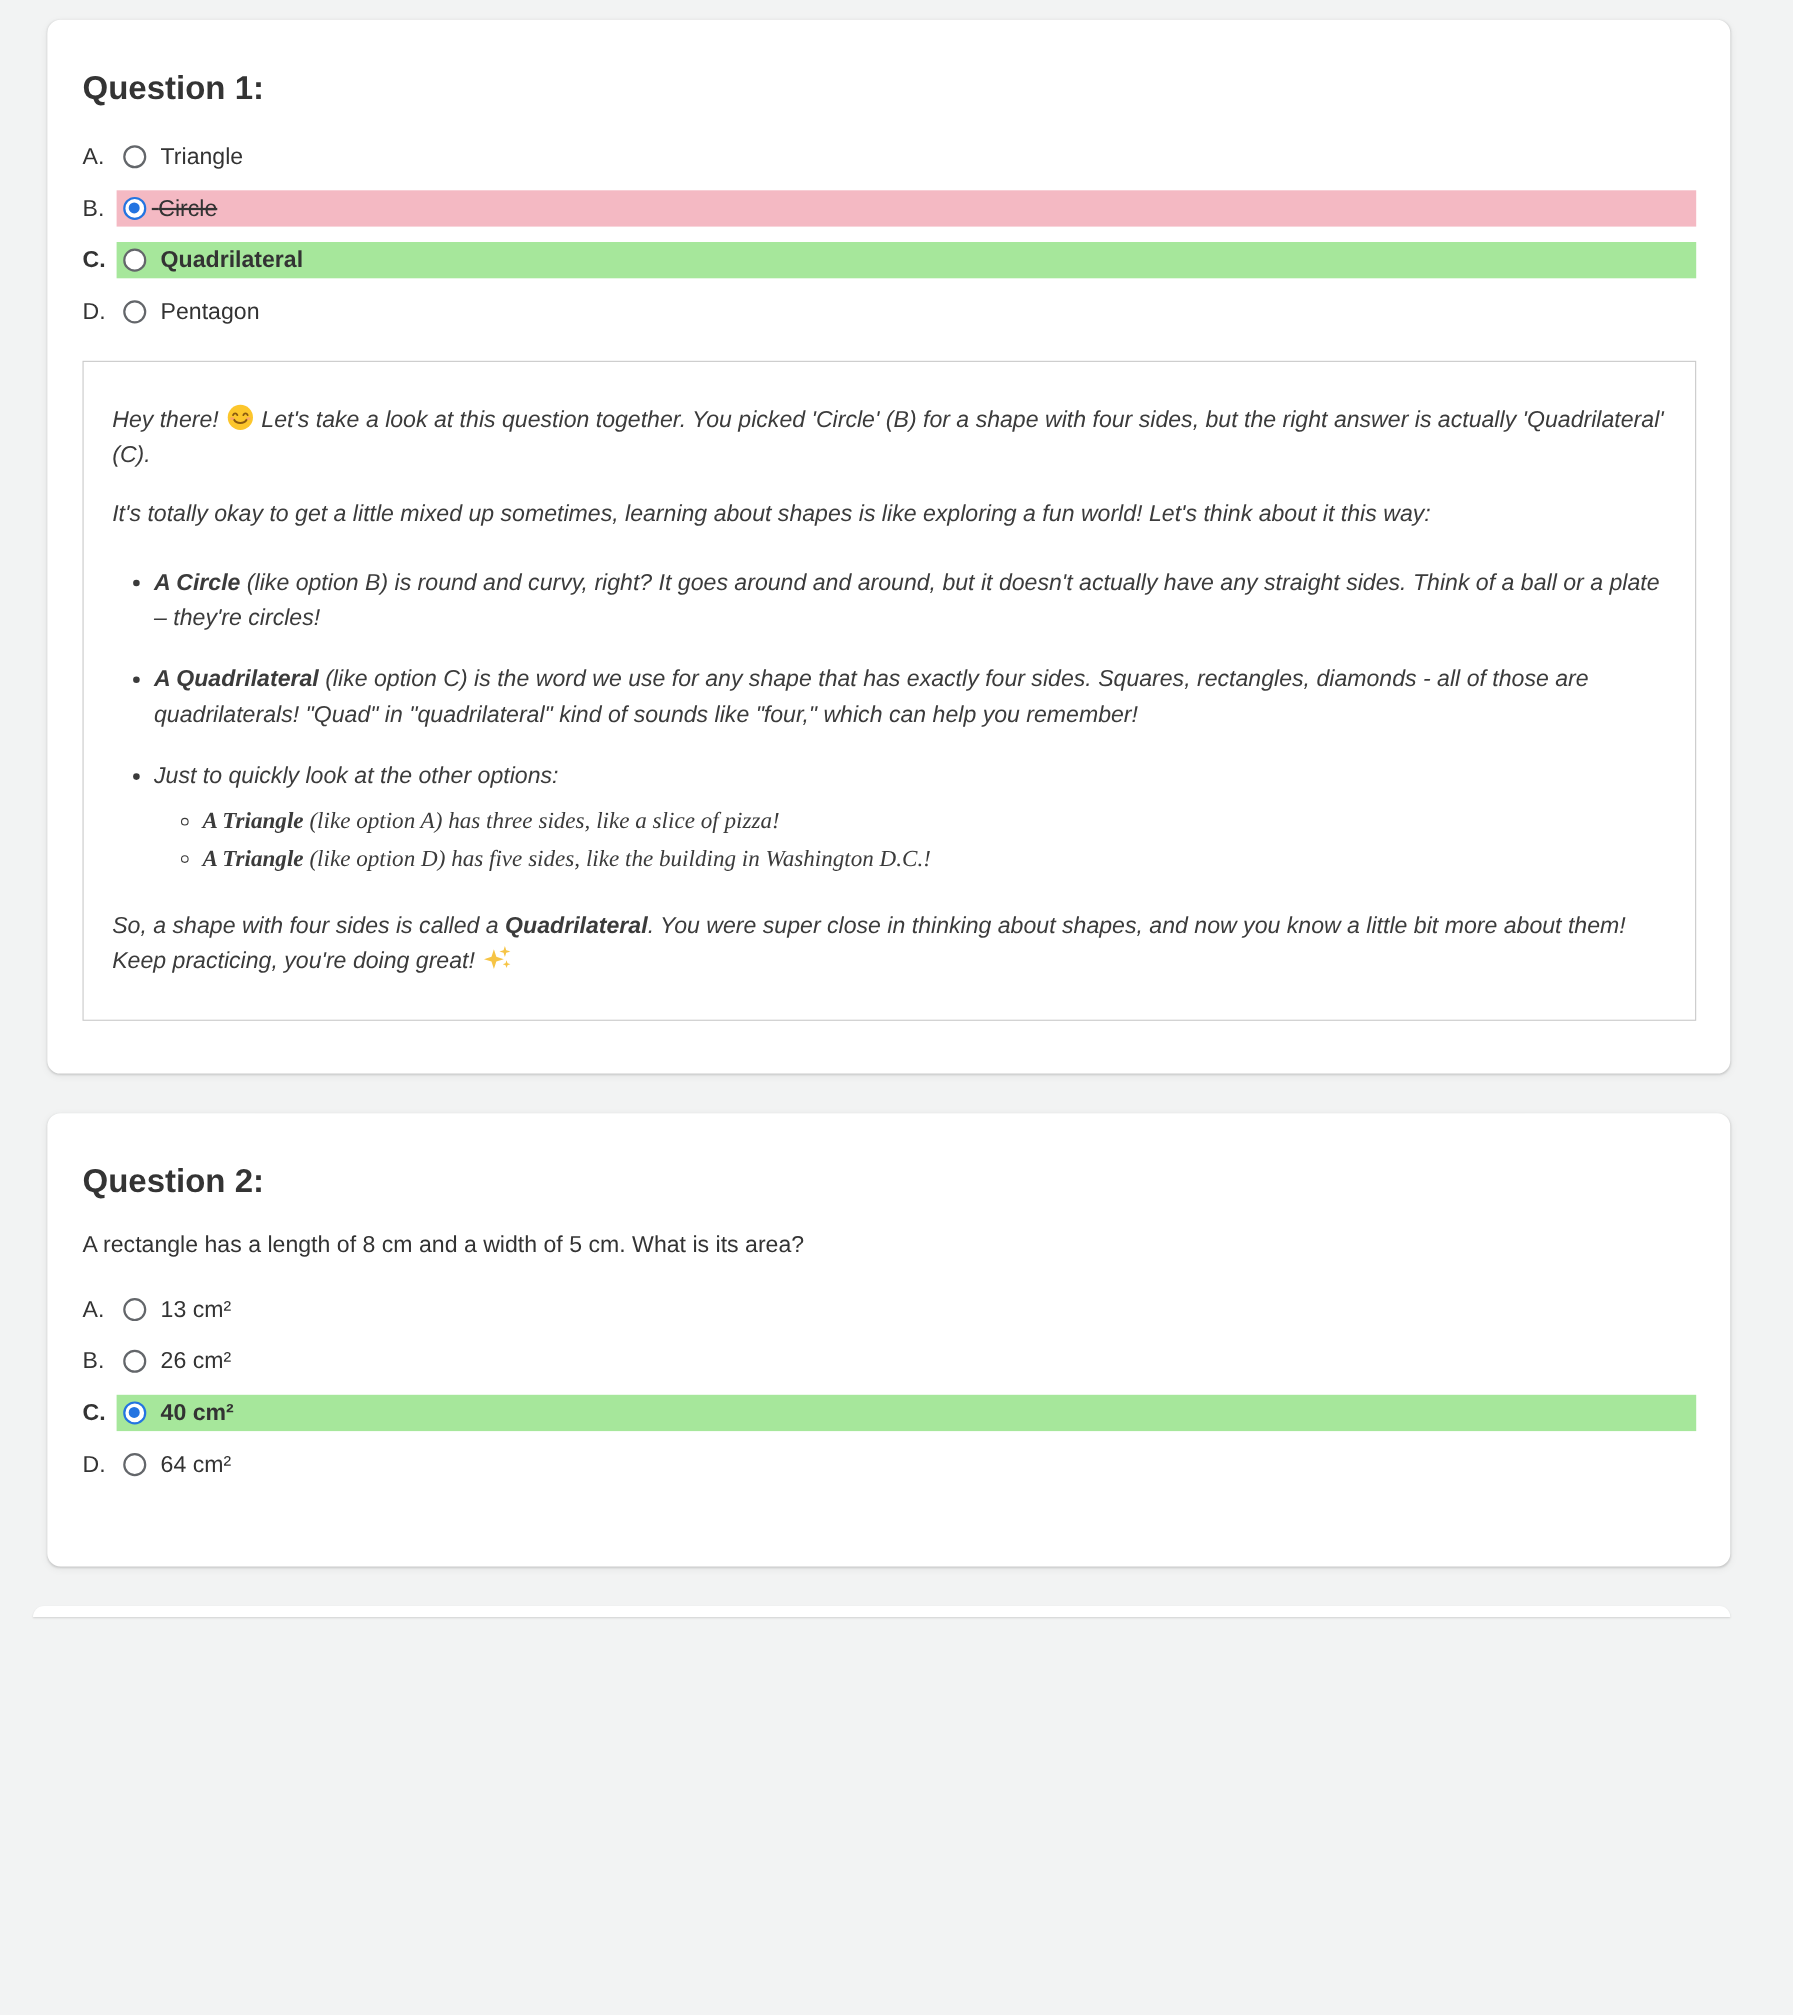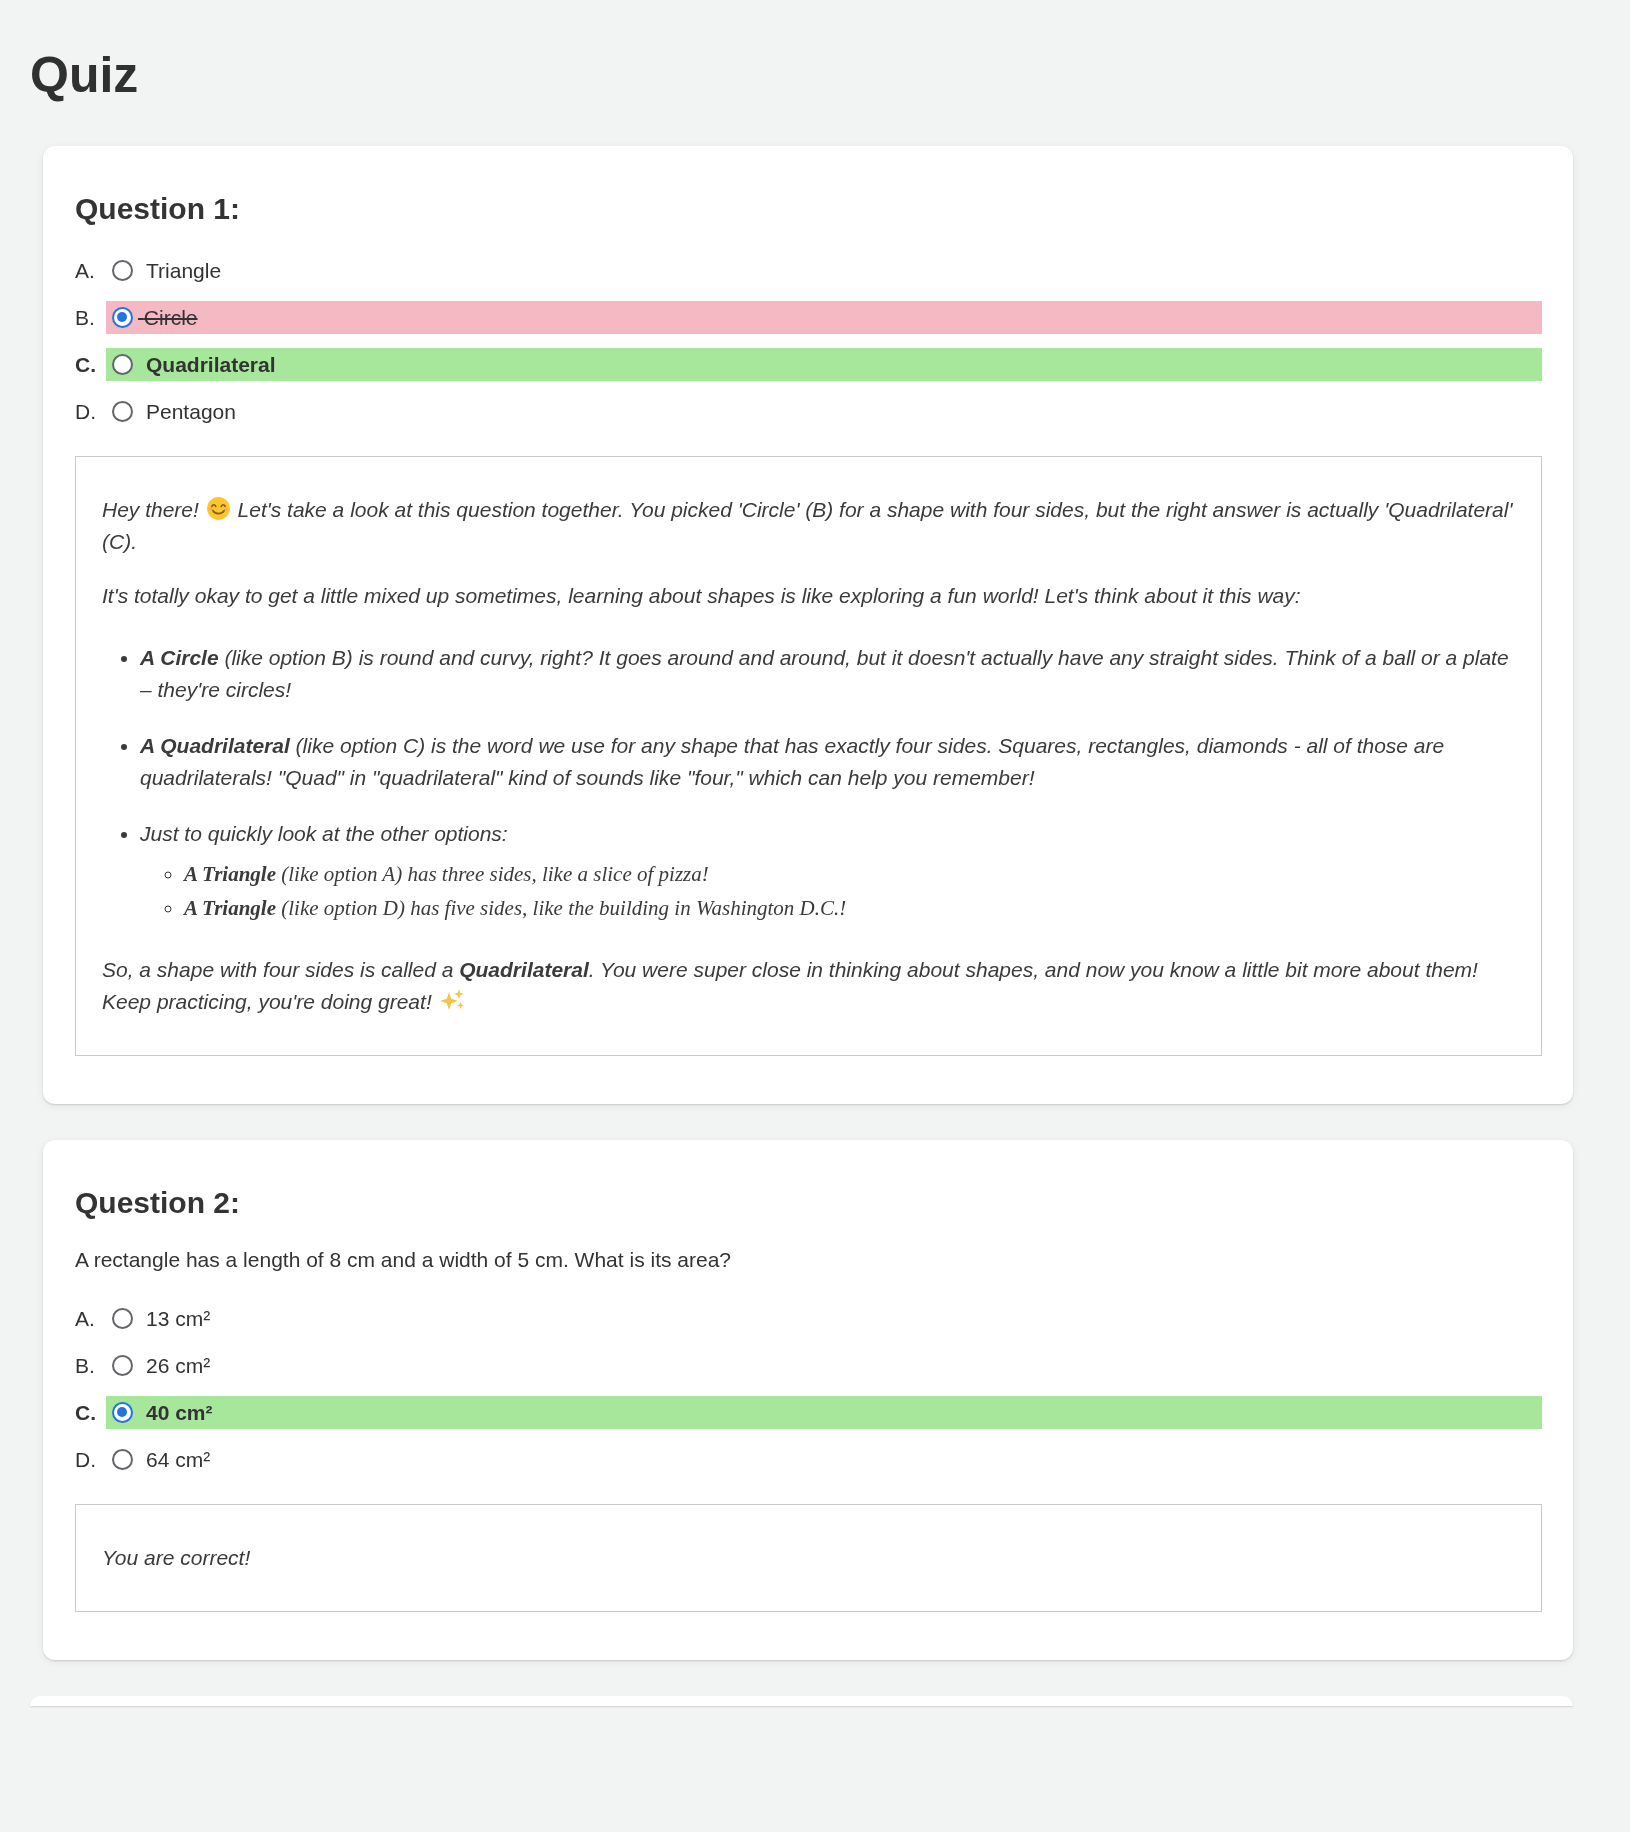--- a/index.html
+++ b/index.html
@@ -58,21 +58,20 @@
 
   .partial-card {
     background:#fff; height:10px; border-radius:12px 12px 0 0;
     box-shadow:0 1px 2px rgba(0,0,0,.14); margin:0;
   }
 </style>
 </head>
 <body>
 
 <div class="page">
-  <h1 class="page-title">Quiz</h1>
 
   <div class="card">
     <h2 class="q-heading">Question 1:</h2>
     <ul class="options">
       <li class="option">
         <span class="letter">A.</span>
         <span class="opt-label">
           <span class="radio"></span>
           <span class="opt-text">Triangle</span>
         </span>
@@ -153,21 +152,16 @@
         </span>
       </li>
       <li class="option">
         <span class="letter">D.</span>
         <span class="opt-label">
           <span class="radio"></span>
           <span class="opt-text">64 cm²</span>
         </span>
       </li>
     </ul>
-    <div class="feedback">
-      <div>
-          <p><span>You are correct!</span></p>
-        </div>
-    </div>
   </div>
 
   <div class="partial-card"></div>
 </div>
 
 </body></html>

